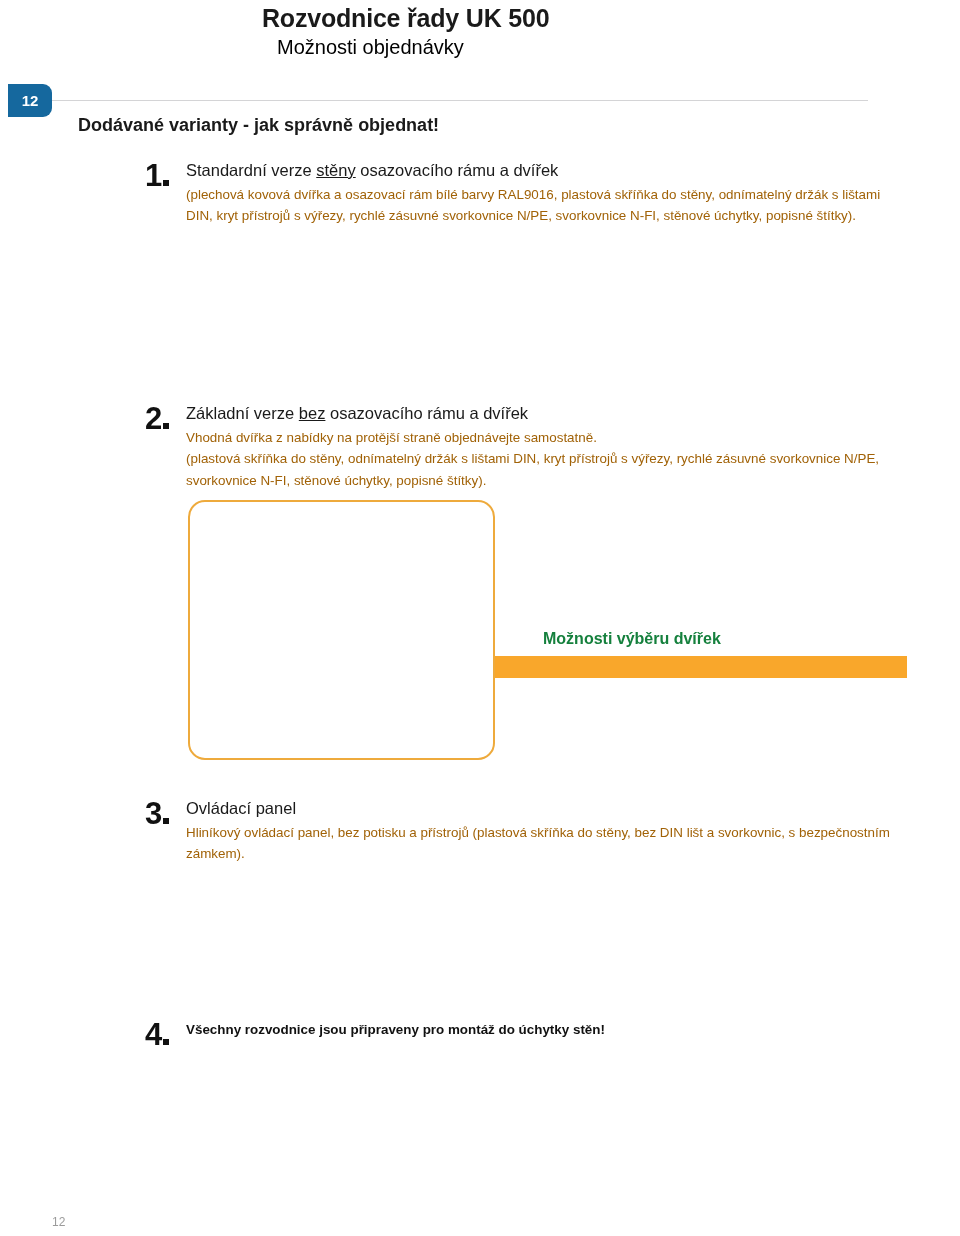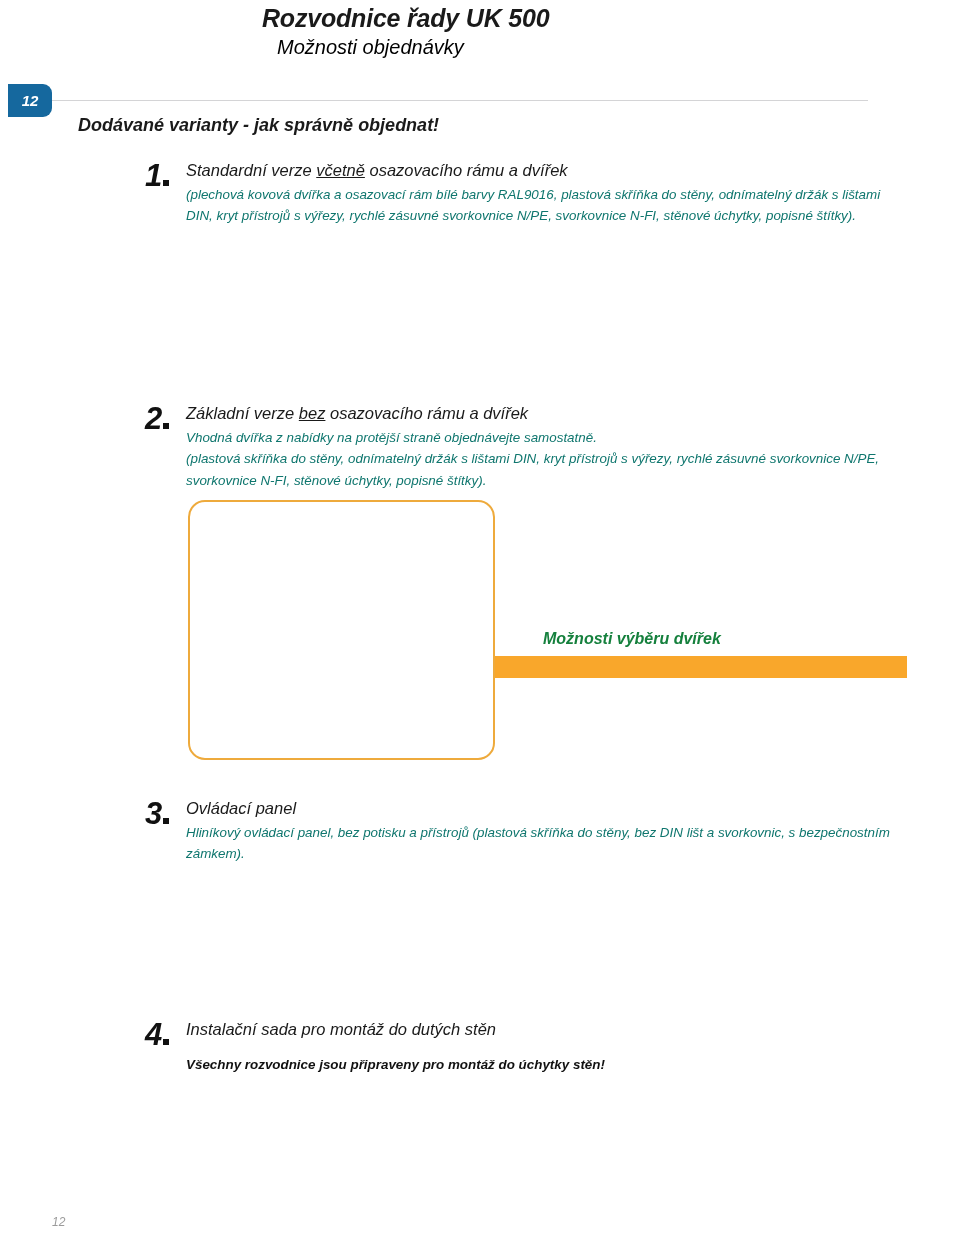--- a/index.html
+++ b/index.html
@@ -10,21 +10,20 @@
   body {
     font-family: "Liberation Sans", sans-serif;
     -webkit-font-smoothing: antialiased;
   }
   #page {
     position: relative;
     width: 907px;
     height: 1236px;
     background: #ffffff;
     overflow: hidden;
-    font-style: italic;
   }
 
   
   .doc-title {
     position: absolute;
     left: 262px;
     top: 4px;
     font-size: 25px;
     font-weight: bold;
     color: #1a1a1a;
@@ -108,21 +107,21 @@
     color: #1a1a1a;
     line-height: 1.25;
     margin: 0 0 3px 0;
     white-space: nowrap;
   }
   .item-title .u {
     text-decoration: underline;
   }
   .item-para {
     font-size: 13.4px;
-    color: #0f766e;
+    color: #a16207;
     line-height: 1.62;
     margin: 0;
   }
   .item-para.bold {
     font-weight: bold;
     color: #111111;
   }
 
   
   #item-1 { top: 160px; }
@@ -179,21 +178,21 @@
   <div class="doc-subtitle">Možnosti objednávky</div>
 
   <div class="page-badge">12</div>
   <div class="header-rule"></div>
 
   <div class="section-heading">Dodávané varianty - jak správně objednat!</div>
 
   <div class="item" id="item-1">
     <div class="item-number"><span>1</span><span class="dot"></span></div>
     <div class="item-body">
-      <p class="item-title"><span>Standardní verze </span><span class="u">včetně</span><span> osazovacího rámu a dvířek</span></p>
+      <p class="item-title"><span>Standardní verze </span><span class="u">stěny</span><span> osazovacího rámu a dvířek</span></p>
       <p class="item-para">(plechová kovová dvířka a osazovací rám bílé barvy RAL9016, plastová skříňka do stěny, odnímatelný držák s lištami DIN, kryt přístrojů s výřezy, rychlé zásuvné svorkovnice N/PE, svorkovnice N-FI, stěnové úchytky, popisné štítky).</p>
     </div>
   </div>
 
   <div class="item" id="item-2">
     <div class="item-number"><span>2</span><span class="dot"></span></div>
     <div class="item-body">
       <p class="item-title"><span>Základní verze </span><span class="u">bez</span><span> osazovacího rámu a dvířek</span></p>
       <p class="item-para">Vhodná dvířka z nabídky na protější straně objednávejte samostatně.</p>
       <p class="item-para">(plastová skříňka do stěny, odnímatelný držák s lištami DIN, kryt přístrojů s výřezy, rychlé zásuvné svorkovnice N/PE, svorkovnice N-FI, stěnové úchytky, popisné štítky).</p>
@@ -208,20 +207,19 @@
     <div class="item-number"><span>3</span><span class="dot"></span></div>
     <div class="item-body">
       <p class="item-title">Ovládací panel</p>
       <p class="item-para">Hliníkový ovládací panel, bez potisku a přístrojů (plastová skříňka do stěny, bez DIN lišt a svorkovnic, s bezpečnostním zámkem).</p>
     </div>
   </div>
 
   <div class="item" id="item-4">
     <div class="item-number"><span>4</span><span class="dot"></span></div>
     <div class="item-body">
-      <p class="item-title">Instalační sada pro montáž do dutých stěn</p>
       <p class="item-para bold">Všechny rozvodnice jsou připraveny pro montáž do úchytky stěn!</p>
     </div>
   </div>
 
   <div class="footer-page">12</div>
 
 </div>
 
 </body></html>

